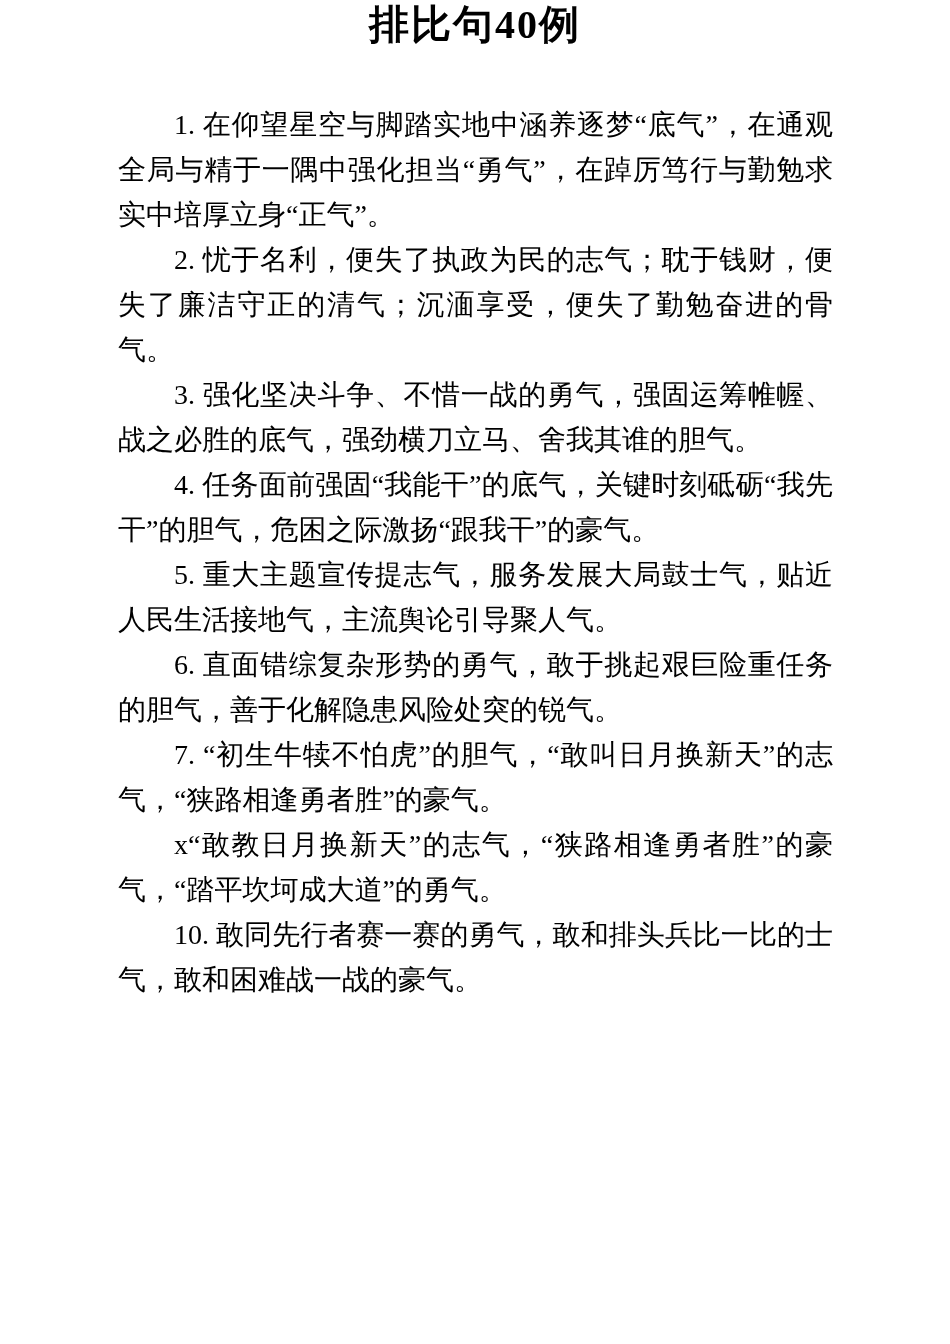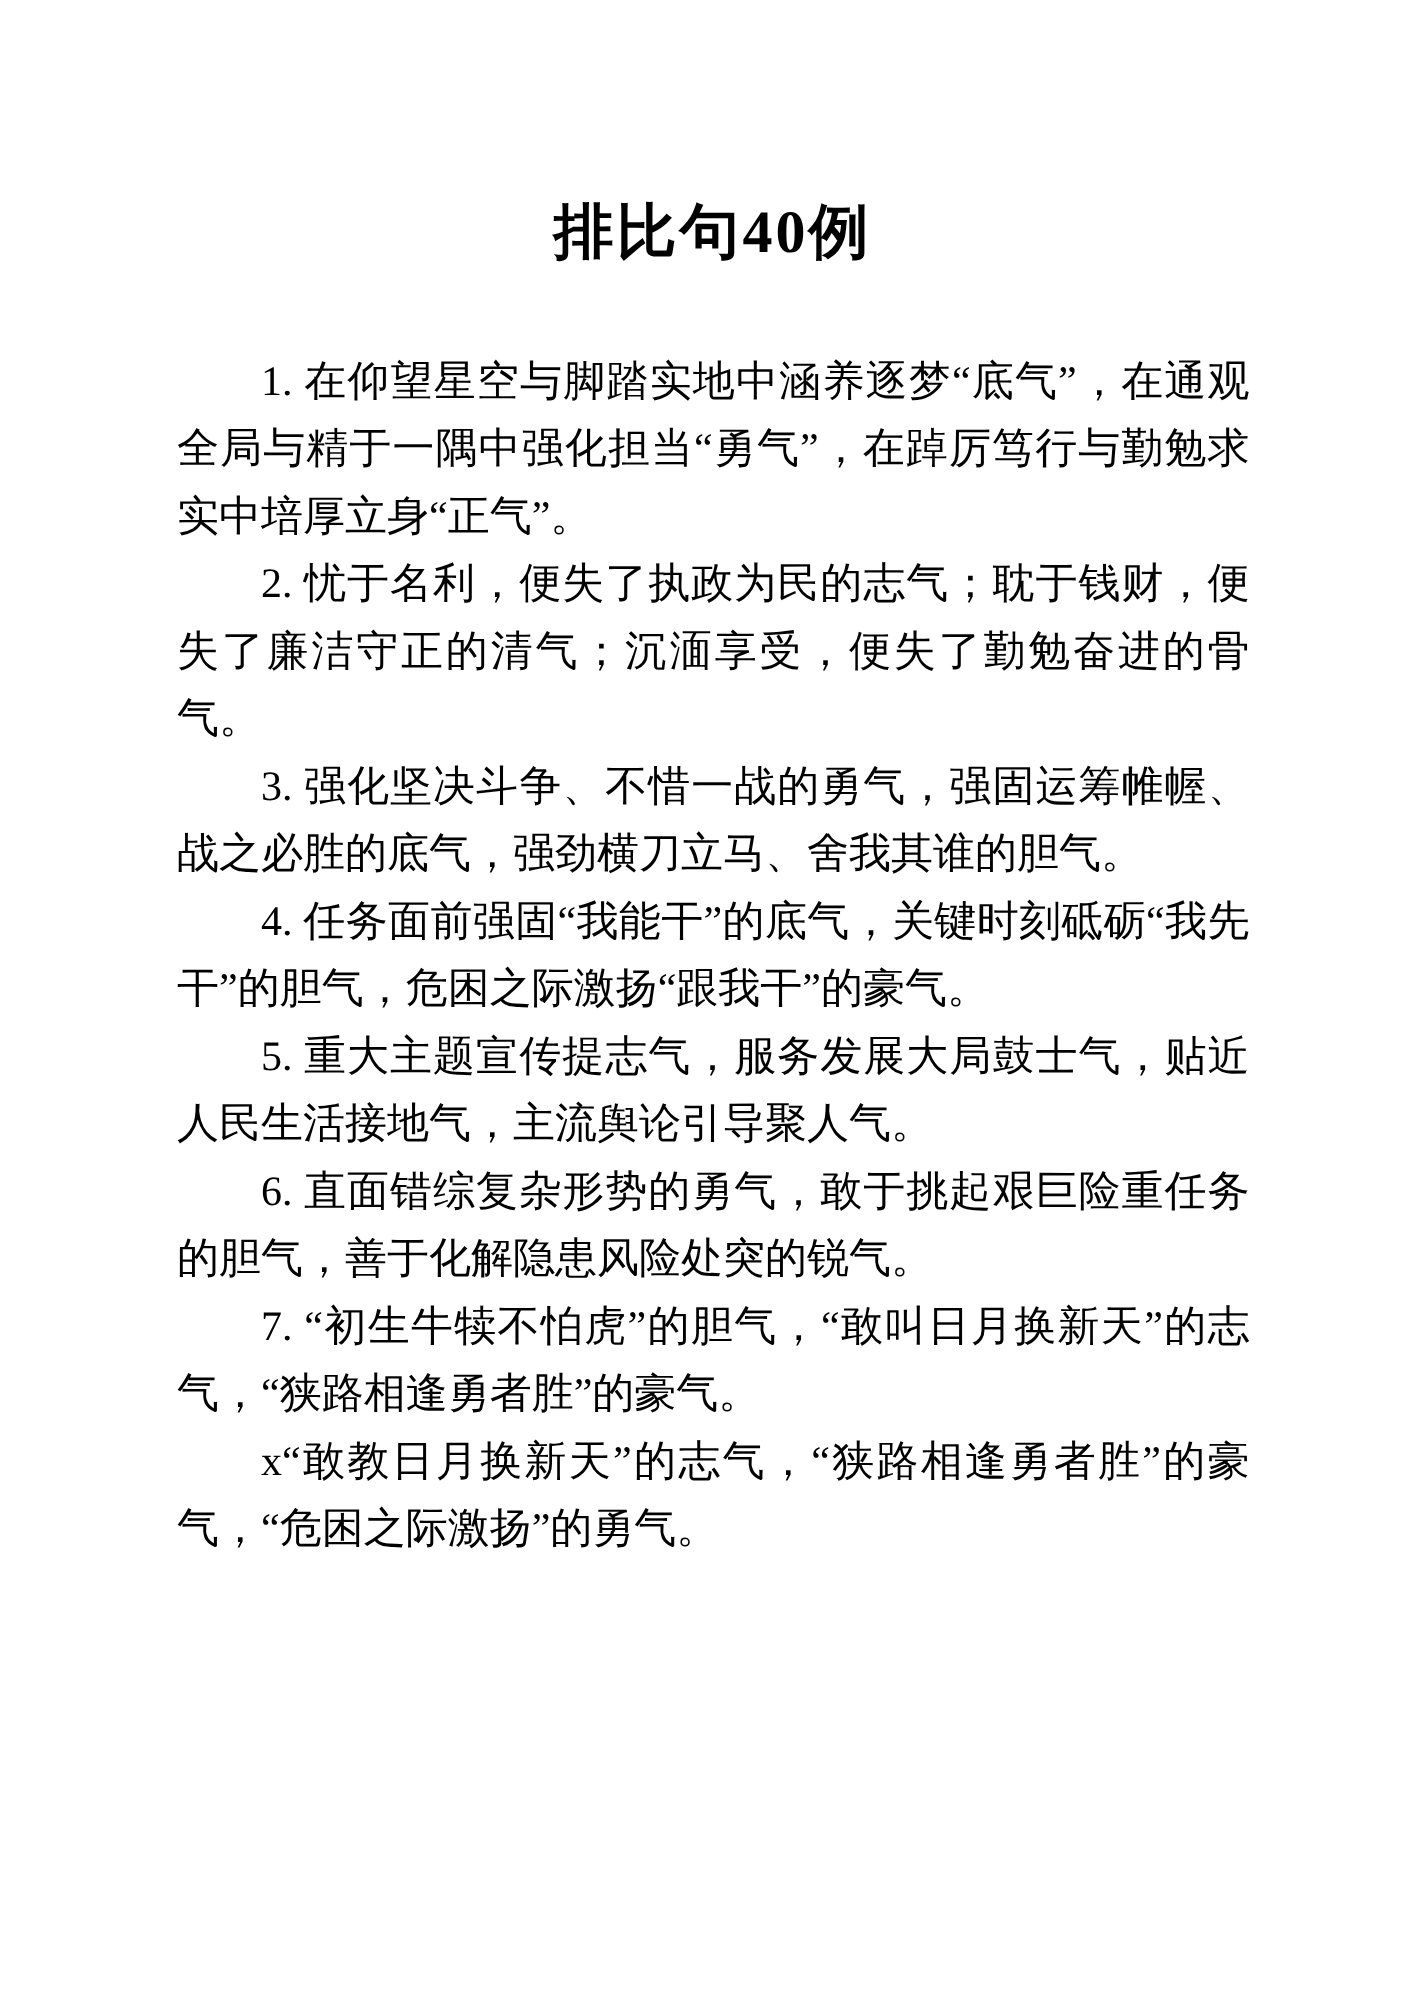--- a/index.html
+++ b/index.html
@@ -15,21 +15,20 @@
     overflow: hidden;
   }
   .doc-page {
     position: relative;
     width: 950px;
     height: 1344px;
     background: #ffffff;
   }
   .doc-title {
     margin: 0;
-    padding-top: 130px;
     text-align: center;
     font-size: 40px;
     line-height: 50px;
     font-weight: 700;
     letter-spacing: 2px;
   }
   .doc-body {
     margin: 52px 117px 0 118px;
     font-size: 28px;
     line-height: 45px;
@@ -48,15 +47,16 @@
 <div class="doc-page">
   <h1 class="doc-title">排比句40例</h1>
   <div class="doc-body" id="paragraphs">
       <p>1. 在仰望星空与脚踏实地中涵养逐梦“底气”，在通观全局与精于一隅中强化担当“勇气”，在踔厉笃行与勤勉求实中培厚立身“正气”。</p>
       <p>2. 忧于名利，便失了执政为民的志气；耽于钱财，便失了廉洁守正的清气；沉湎享受，便失了勤勉奋进的骨气。</p>
       <p>3. 强化坚决斗争、不惜一战的勇气，强固运筹帷幄、战之必胜的底气，强劲横刀立马、舍我其谁的胆气。</p>
       <p>4. 任务面前强固“我能干”的底气，关键时刻砥砺“我先干”的胆气，危困之际激扬“跟我干”的豪气。</p>
       <p>5. 重大主题宣传提志气，服务发展大局鼓士气，贴近人民生活接地气，主流舆论引导聚人气。</p>
       <p>6. 直面错综复杂形势的勇气，敢于挑起艰巨险重任务的胆气，善于化解隐患风险处突的锐气。</p>
       <p>7. “初生牛犊不怕虎”的胆气，“敢叫日月换新天”的志气，“狭路相逢勇者胜”的豪气。</p>
-      <p>x“敢教日月换新天”的志气，“狭路相逢勇者胜”的豪气，“危困之际激扬”的勇气。</p>
+      <p>x“敢教日月换新天”的志气，“狭路相逢勇者胜”的豪气，“踏平坎坷成大道”的勇气。</p>
+      <p>10. 敢同先行者赛一赛的勇气，敢和排头兵比一比的士气，敢和困难战一战的豪气。</p>
     </div>
 </div>
 
 </body></html>

